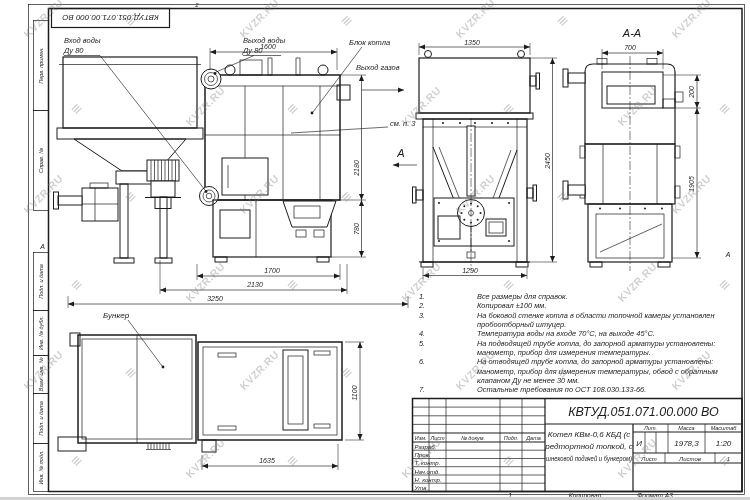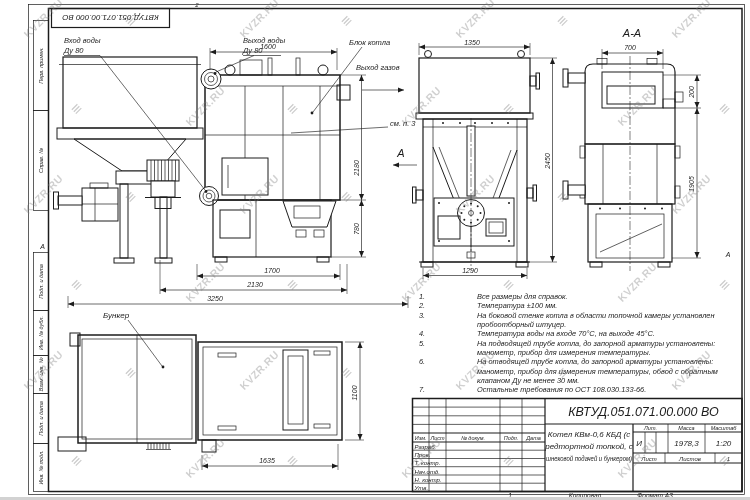--- a/index.html
+++ b/index.html
@@ -348,21 +348,21 @@
   </g>
 </svg>
 
 <div id="notes">
   <div class="note-item">
         <span class="note-num">1.</span>
         <span class="note-text">Все размеры для справок.</span>
       </div>
   <div class="note-item">
         <span class="note-num">2.</span>
-        <span class="note-text">Температура ±100 мм.</span>
+        <span class="note-text">Копировал ±100 мм.</span>
       </div>
   <div class="note-item">
         <span class="note-num">3.</span>
         <span class="note-text">На боковой стенке котла в области топочной камеры установлен пробоотборный штуцер.</span>
       </div>
   <div class="note-item">
         <span class="note-num">4.</span>
         <span class="note-text">Температура воды на входе 70°С, на выходе 45°С.</span>
       </div>
   <div class="note-item">

